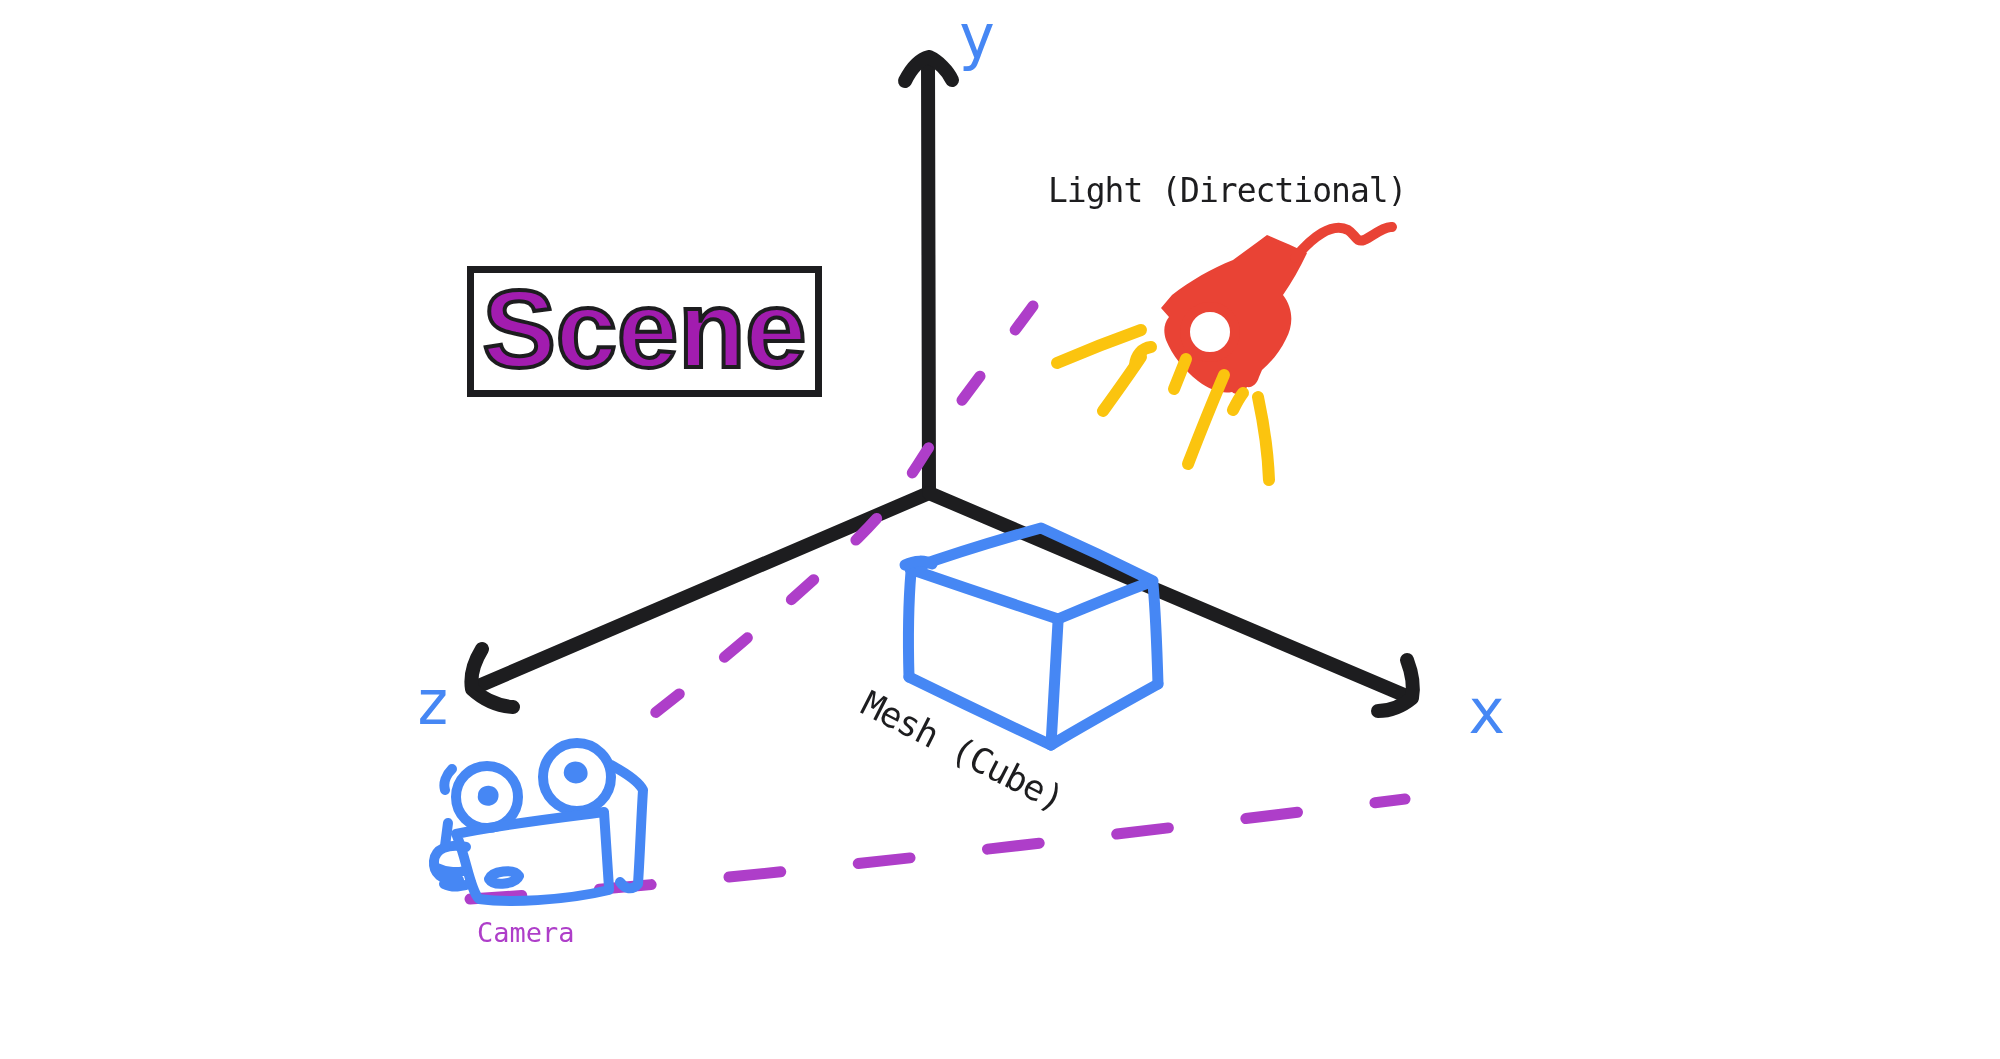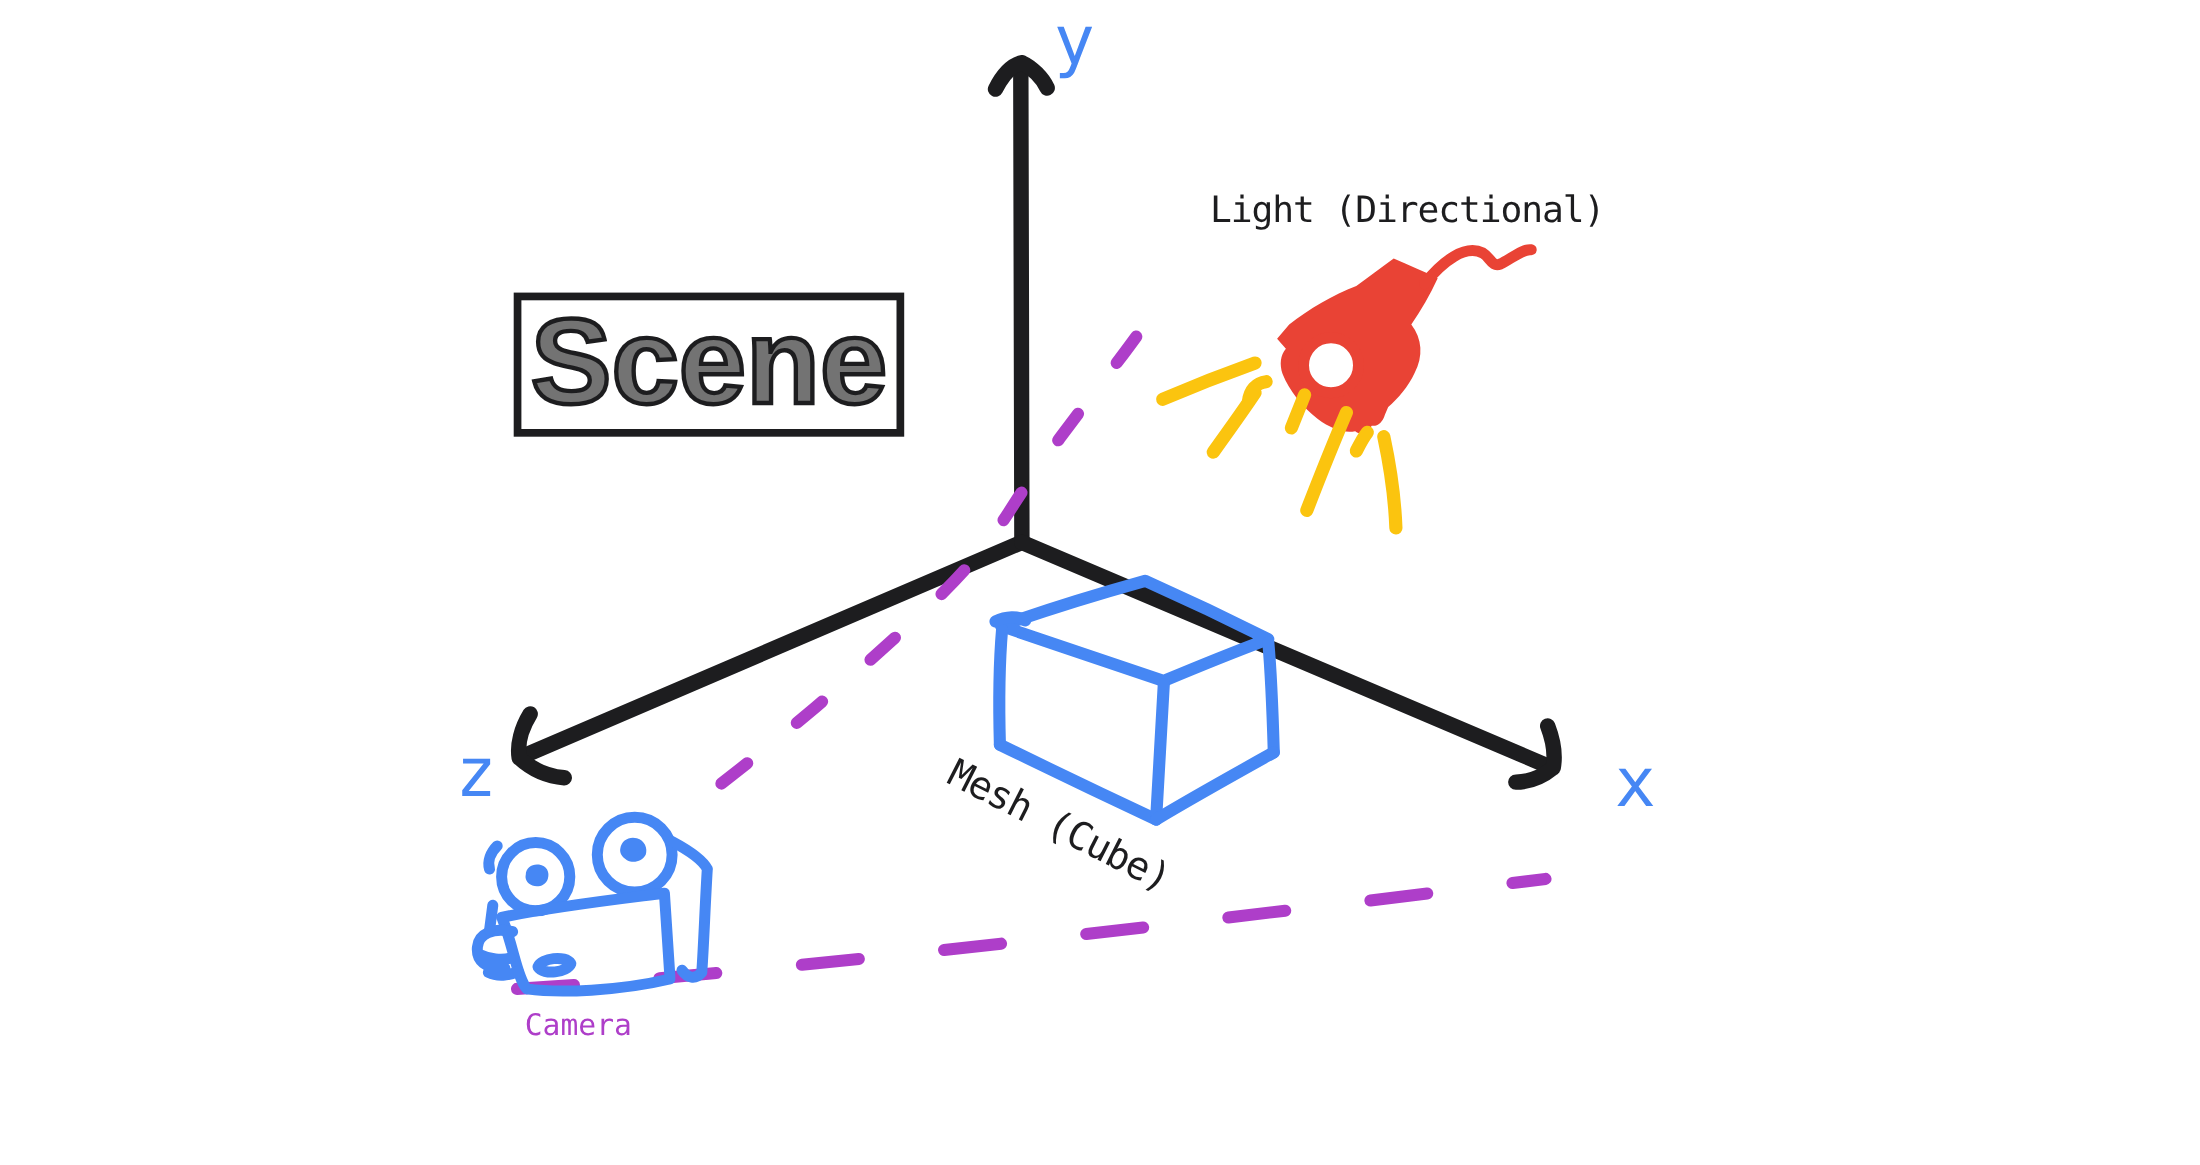--- a/index.html
+++ b/index.html
@@ -10,41 +10,41 @@
     overflow:hidden;
     font-family:"DejaVu Sans Mono", monospace;
   }
   .stage svg{position:absolute;left:0;top:0;}
   .label{
     position:absolute;
     color:#1d1d1f;
     line-height:1;
     white-space:nowrap;
   }
-  .label-light{left:1100px;top:174px;font-size:33px;letter-spacing:-1px;}
+  .label-light{left:1048px;top:174px;font-size:33px;letter-spacing:-1px;}
   .label-mesh{
     left:872px;top:686px;font-size:35px;letter-spacing:-1px;
     transform:rotate(27deg);transform-origin:left top;
   }
   .label-camera{left:477px;top:919px;font-size:27px;color:#ae3ec9;}
   .axis-label{font-size:62px;color:#4687f4;}
   .axis-label-y{left:958px;top:6px;}
   .axis-label-x{left:1468px;top:681px;}
   .axis-label-z{left:414px;top:672px;}
   .scene-box{
     position:absolute;left:467px;top:266px;width:355px;height:131px;
     box-sizing:border-box;border:7px solid #1d1d1f;background:#ffffff;
     display:flex;align-items:center;justify-content:center;
   }
   .scene-text{
     font-family:"Liberation Sans", sans-serif;
     font-weight:900;
     font-size:110px;
     line-height:1;
-    color:#737373;
+    color:#a21caf;
     -webkit-text-stroke:4px #1d1d1f;
     letter-spacing:0px;
     padding-bottom:6px;
   }
 </style>
 </head>
 <body>
 
 <div class="stage">
 

